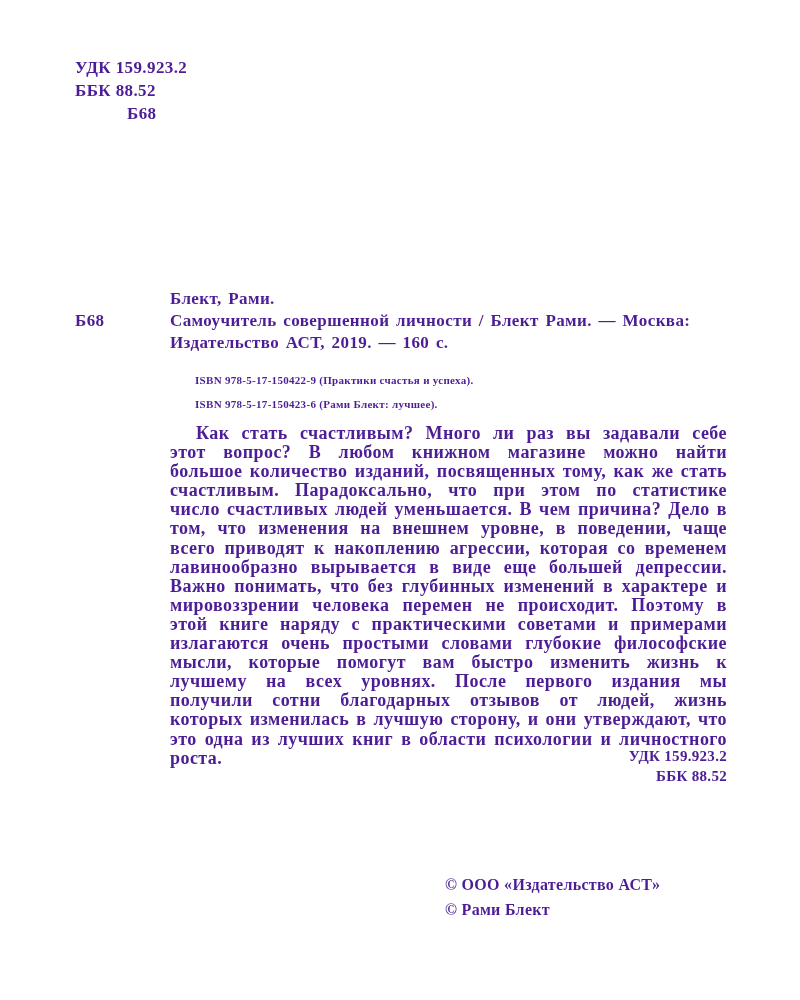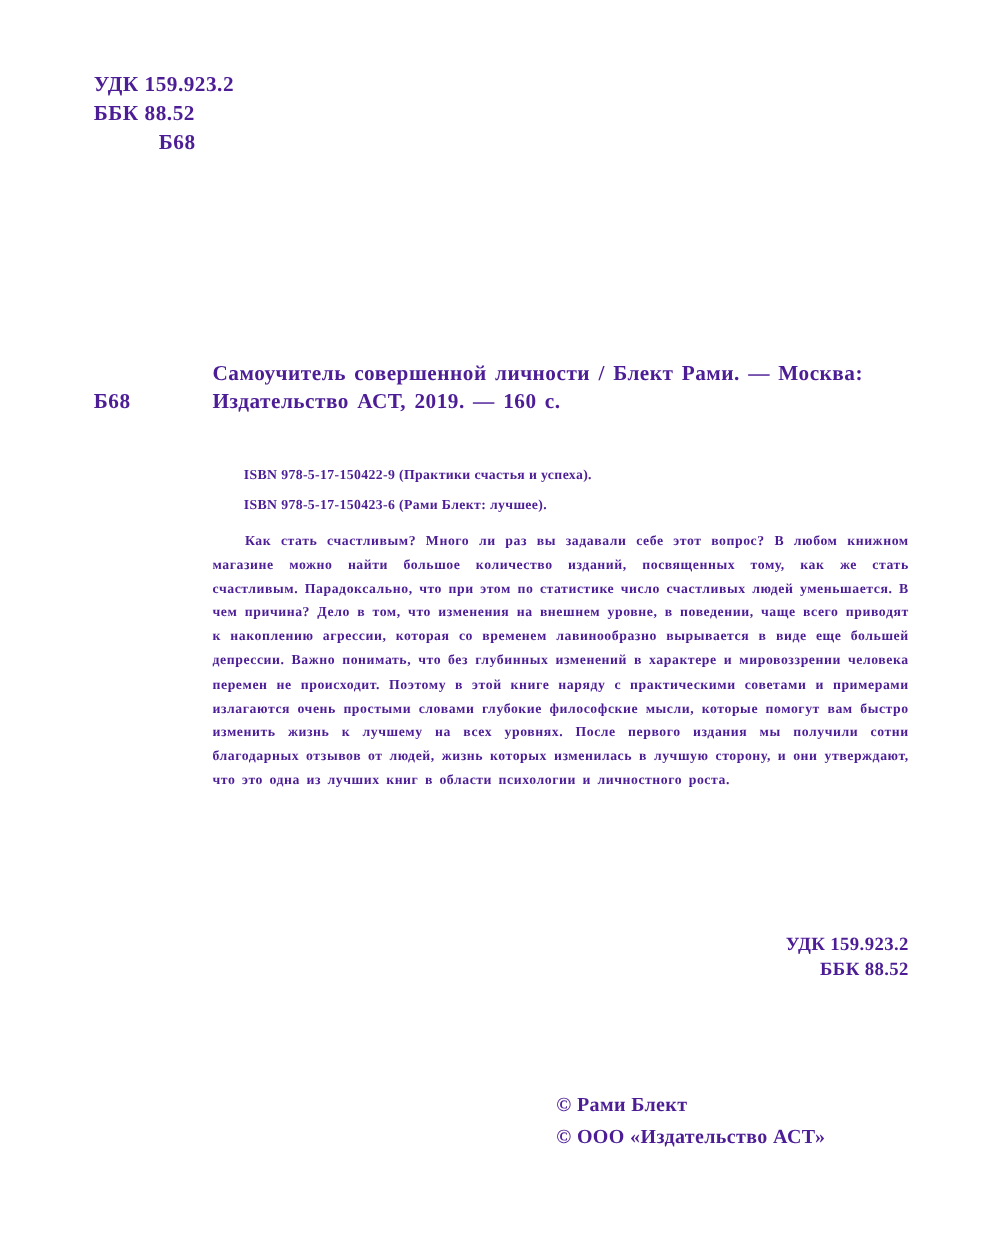--- a/index.html
+++ b/index.html
@@ -54,21 +54,21 @@
     line-height: 24px;
     letter-spacing: 0.3px;
   }
   
   .annotation {
     position: absolute;
     left: 170px;
     top: 424px;
     width: 557px;
     margin: 0;
-    font-size: 11px;
+    font-size: 18px;
     line-height: 19.1px;
     text-align: justify;
     text-indent: 26px;
     letter-spacing: 0.45px;
     word-spacing: 2px;
     font-family: Liberation Serif, serif;
   }
   
   .classification-right {
     position: absolute;
@@ -110,34 +110,35 @@
 <div class="page">
 
   <div class="header-block">
     <div>УДК 159.923.2</div>
     <div>ББК 88.52</div>
     <div class="indent">Б68</div>
   </div>
 
   <div class="catalog-block">
     <span class="margin-code">Б68</span>
+    <div>Блект, Рами.</div>
     <div>Самоучитель совершенной личности / Блект Рами. — Москва: Издательство АСТ, 2019. — 160 с.</div>
   </div>
 
   <div class="isbn-block">
     <div>ISBN 978-5-17-150422-9 (Практики счастья и успеха).</div>
     <div>ISBN 978-5-17-150423-6 (Рами Блект: лучшее).</div>
   </div>
 
   <p class="annotation">Как стать счастливым? Много ли раз вы задавали себе этот вопрос? В любом книжном магазине можно найти большое количество изданий, посвященных тому, как же стать счастливым. Парадоксально, что при этом по статистике число счастливых людей уменьшается. В чем причина? Дело в том, что изменения на внешнем уровне, в поведении, чаще всего приводят к накоплению агрессии, которая со временем лавинообразно вырывается в виде еще большей депрессии. Важно понимать, что без глубинных изменений в характере и мировоззрении человека перемен не происходит. Поэтому в этой книге наряду с практическими советами и примерами излагаются очень простыми словами глубокие философские мысли, которые помогут вам быстро изменить жизнь к лучшему на всех уровнях. После первого издания мы получили сотни благодарных отзывов от людей, жизнь которых изменилась в лучшую сторону, и они утверждают, что это одна из лучших книг в области психологии и личностного роста.</p>
 
   <div class="classification-right">
     <div>УДК 159.923.2</div>
     <div>ББК 88.52</div>
   </div>
 
 
   <div class="footer-right">
+    <div>© ООО «Издательство АСТ»</div>
     <div>© Рами Блект</div>
-    <div>© ООО «Издательство АСТ»</div>
   </div>
 
 </div>
 
 </body></html>

